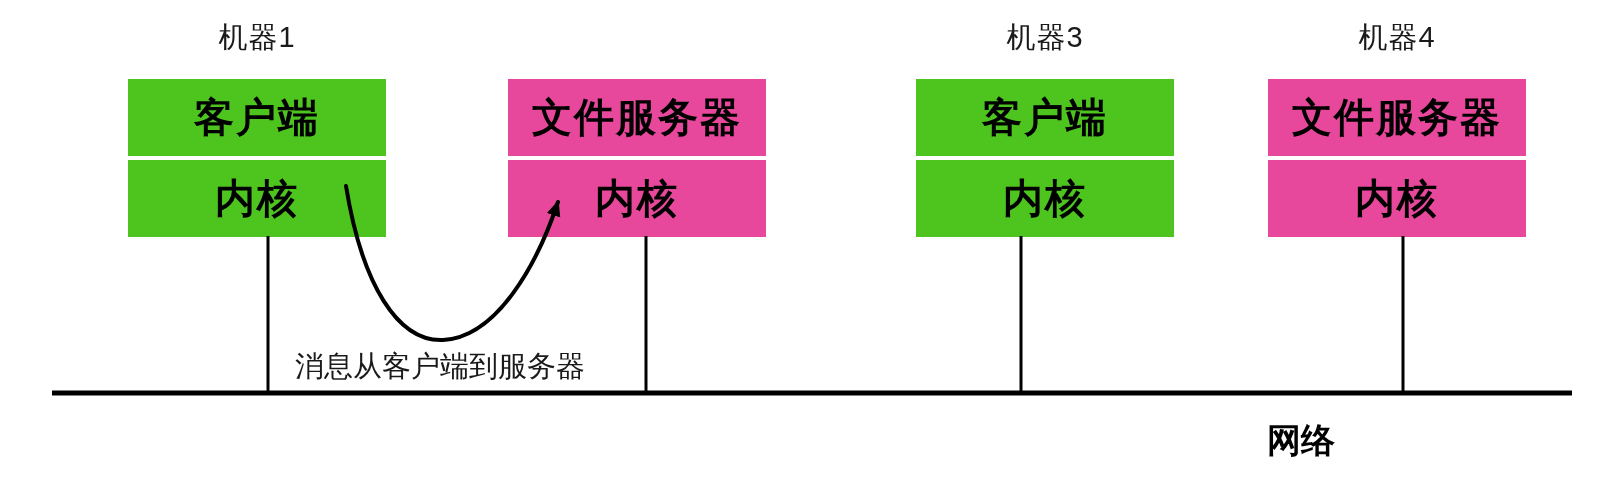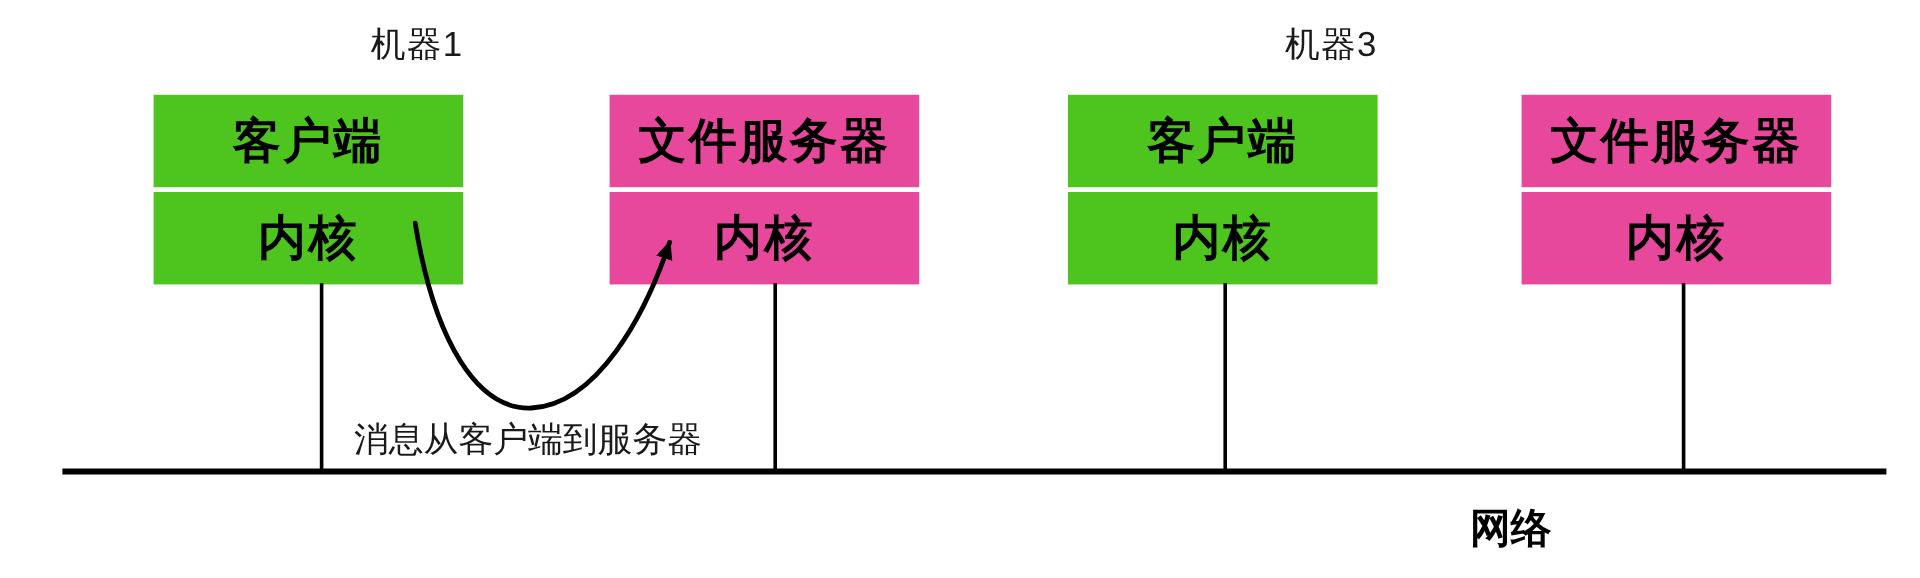--- a/index.html
+++ b/index.html
@@ -29,21 +29,21 @@
     top: 0;
     width: 258px;
     height: 240px;
     z-index: 2;
   }
   .mtitle {
     position: absolute;
     top: 18px;
     left: 0;
     width: 100%;
-    text-align: right;
+    text-align: center;
     font-size: 29px;
     color: #1a1a1a;
     letter-spacing: 1px;
   }
   .mbox {
     position: absolute;
     left: 0;
     width: 100%;
     height: 77px;
     display: flex;
@@ -51,38 +51,38 @@
     justify-content: center;
     font-size: 40px;
     font-weight: bold;
     color: #000000;
     letter-spacing: 2px;
   }
   .mtop { top: 79px; }
   .mbottom { top: 160px; }
   .m1 { left: 128px; }
   .m2 { left: 508px; }
-  .m3 { left: 890px; text-decoration: underline; }
+  .m3 { left: 916px; text-decoration: underline; }
   .m4 { left: 1268px; }
   .arrow-label {
     position: absolute;
     left: 295px;
     top: 347px;
     width: 330px;
     text-align: left;
     font-size: 29px;
     color: #1a1a1a;
     z-index: 2;
   }
   .network-label {
     position: absolute;
     left: 1225px;
     top: 418px;
     width: 110px;
-    text-align: left;
+    text-align: right;
     font-size: 34px;
     font-weight: bold;
     color: #000000;
     z-index: 2;
   }
 </style>
 </head>
 <body>
 
 <div class="canvas">
@@ -115,20 +115,21 @@
     <div class="mbox mbottom" style="background: rgb(232, 72, 156);">内核</div>
   </div>
 
   <div class="machine m3">
     <div class="mtitle">机器3</div>
     <div class="mbox mtop" style="background: rgb(78, 196, 31);">客户端</div>
     <div class="mbox mbottom" style="background: rgb(78, 196, 31);">内核</div>
   </div>
 
   <div class="machine m4">
+    <div class="mtitle">机器4</div>
     <div class="mbox mtop" style="background: rgb(232, 72, 156);">文件服务器</div>
     <div class="mbox mbottom" style="background: rgb(232, 72, 156);">内核</div>
   </div>
 
   <div class="arrow-label">消息从客户端到服务器</div>
   <div class="network-label">网络</div>
 
 </div>
 
 </body></html>

